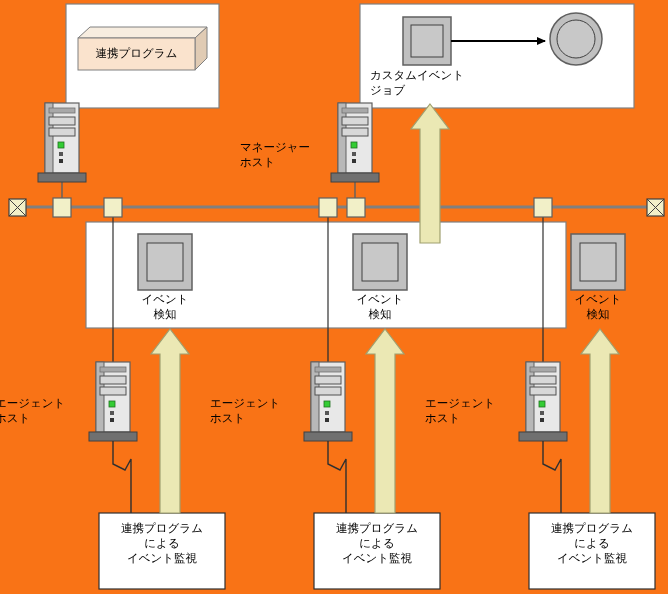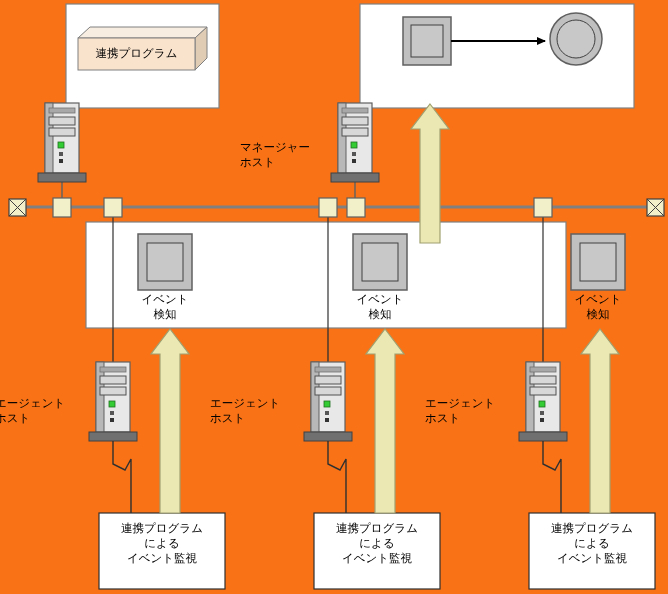--- a/index.html
+++ b/index.html
@@ -193,20 +193,22 @@
     <g>
       <polygon points="600,329 619,354 610,354 610,513 590,513 590,354 581,354" fill="#ebe8b4" stroke="#a0a070" stroke-width="1.2"></polygon>
     </g>
   </svg>
 
   <div class="lbl center" style="left:78px; top:46px; width:117px;">連携プログラム</div>
 
   <div class="lbl right" style="left:240px; top:140px; width:105px;">マネージャー
 ホスト</div>
 
+  <div class="lbl" style="left:370px; top:68px; width:160px;">カスタムイベント
+ジョブ</div>
 
   <div class="lbl center" style="left:115px; top:292px; width:100px;">イベント
 検知</div>
   <div class="lbl center" style="left:330px; top:292px; width:100px;">イベント
 検知</div>
   <div class="lbl center" style="left:548px; top:292px; width:100px;">イベント
 検知</div>
 
   <div class="lbl right" style="left:-5px; top:396px; width:100px;">エージェント
 ホスト</div>

